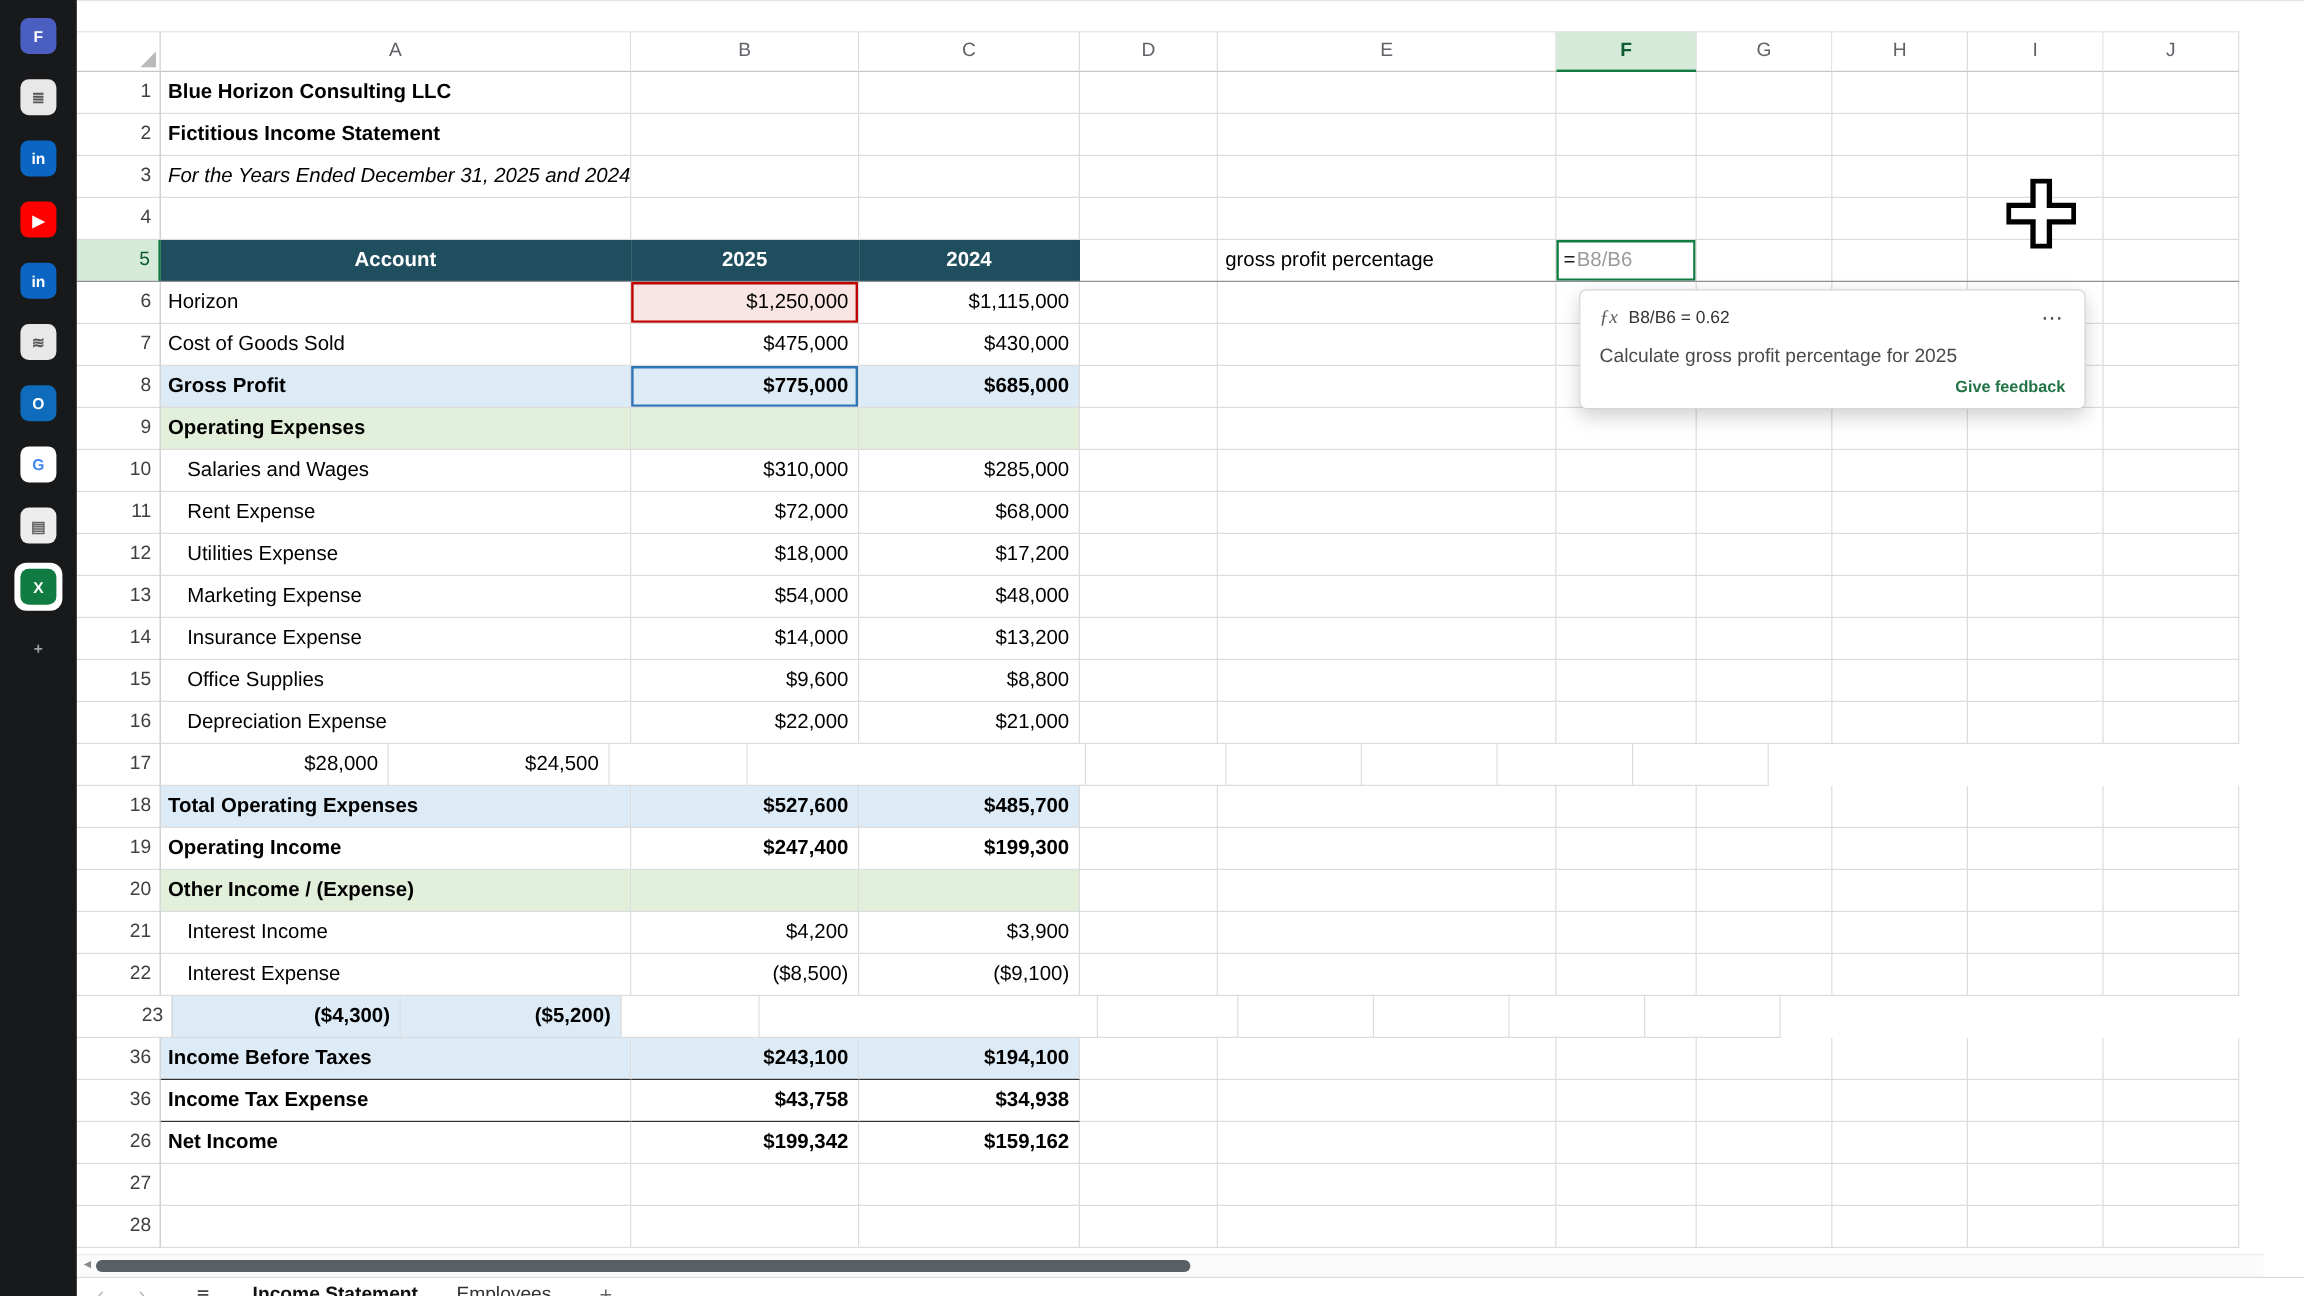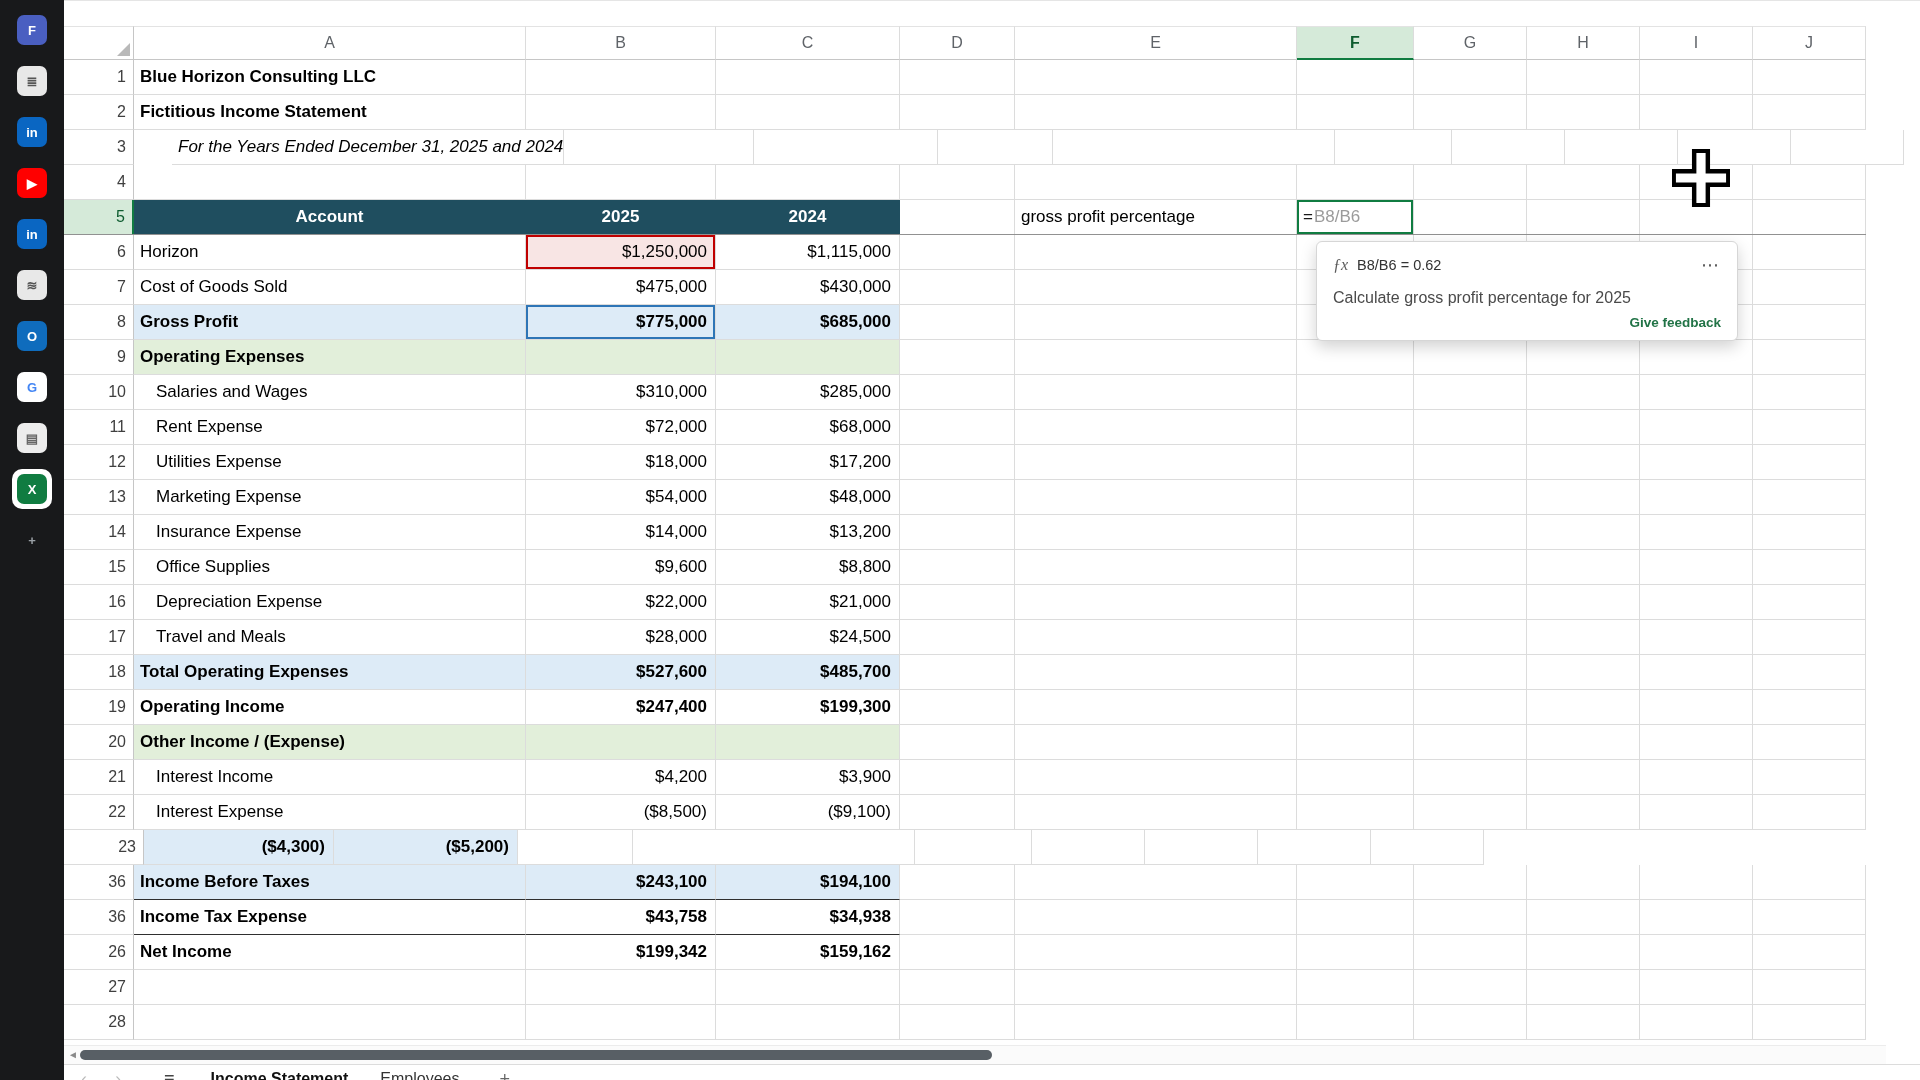--- a/index.html
+++ b/index.html
@@ -159,21 +159,21 @@
           <div class="g-cell body" style="width: 115px;"></div>
           <div class="g-cell body" style="width: 282px;"></div>
           <div class="g-cell body" style="width: 117px;"></div>
           <div class="g-cell body" style="width: 113px;"></div>
           <div class="g-cell body" style="width: 113px;"></div>
           <div class="g-cell body" style="width: 113px;"></div>
           <div class="g-cell body" style="width: 113px;"></div>
         </div>
         <div class="g-row">
           <div class="g-cell rowhdr" style="width: 70px;">3</div>
-          <div class="g-cell body t-italic" style="width: 392px; margin-left: 38px;">For the Years Ended December 31, 2025 and 2024</div>
+          <div class="g-cell body t-italic" style="width: 392px;">For the Years Ended December 31, 2025 and 2024</div>
           <div class="g-cell body" style="width: 190px;"></div>
           <div class="g-cell body" style="width: 184px;"></div>
           <div class="g-cell body" style="width: 115px;"></div>
           <div class="g-cell body" style="width: 282px;"></div>
           <div class="g-cell body" style="width: 117px;"></div>
           <div class="g-cell body" style="width: 113px;"></div>
           <div class="g-cell body" style="width: 113px;"></div>
           <div class="g-cell body" style="width: 113px;"></div>
           <div class="g-cell body" style="width: 113px;"></div>
         </div>
@@ -344,21 +344,20 @@
           <div class="g-cell body" style="width: 115px;"></div>
           <div class="g-cell body" style="width: 282px;"></div>
           <div class="g-cell body" style="width: 117px;"></div>
           <div class="g-cell body" style="width: 113px;"></div>
           <div class="g-cell body" style="width: 113px;"></div>
           <div class="g-cell body" style="width: 113px;"></div>
           <div class="g-cell body" style="width: 113px;"></div>
         </div>
         <div class="g-row">
           <div class="g-cell rowhdr" style="width: 70px;">17</div>
-          <div class="g-cell body indent" style="width: 392px;">Travel and Meals</div>
           <div class="g-cell body num" style="width: 190px;">$28,000</div>
           <div class="g-cell body num" style="width: 184px;">$24,500</div>
           <div class="g-cell body" style="width: 115px;"></div>
           <div class="g-cell body" style="width: 282px;"></div>
           <div class="g-cell body" style="width: 117px;"></div>
           <div class="g-cell body" style="width: 113px;"></div>
           <div class="g-cell body" style="width: 113px;"></div>
           <div class="g-cell body" style="width: 113px;"></div>
           <div class="g-cell body" style="width: 113px;"></div>
         </div>

